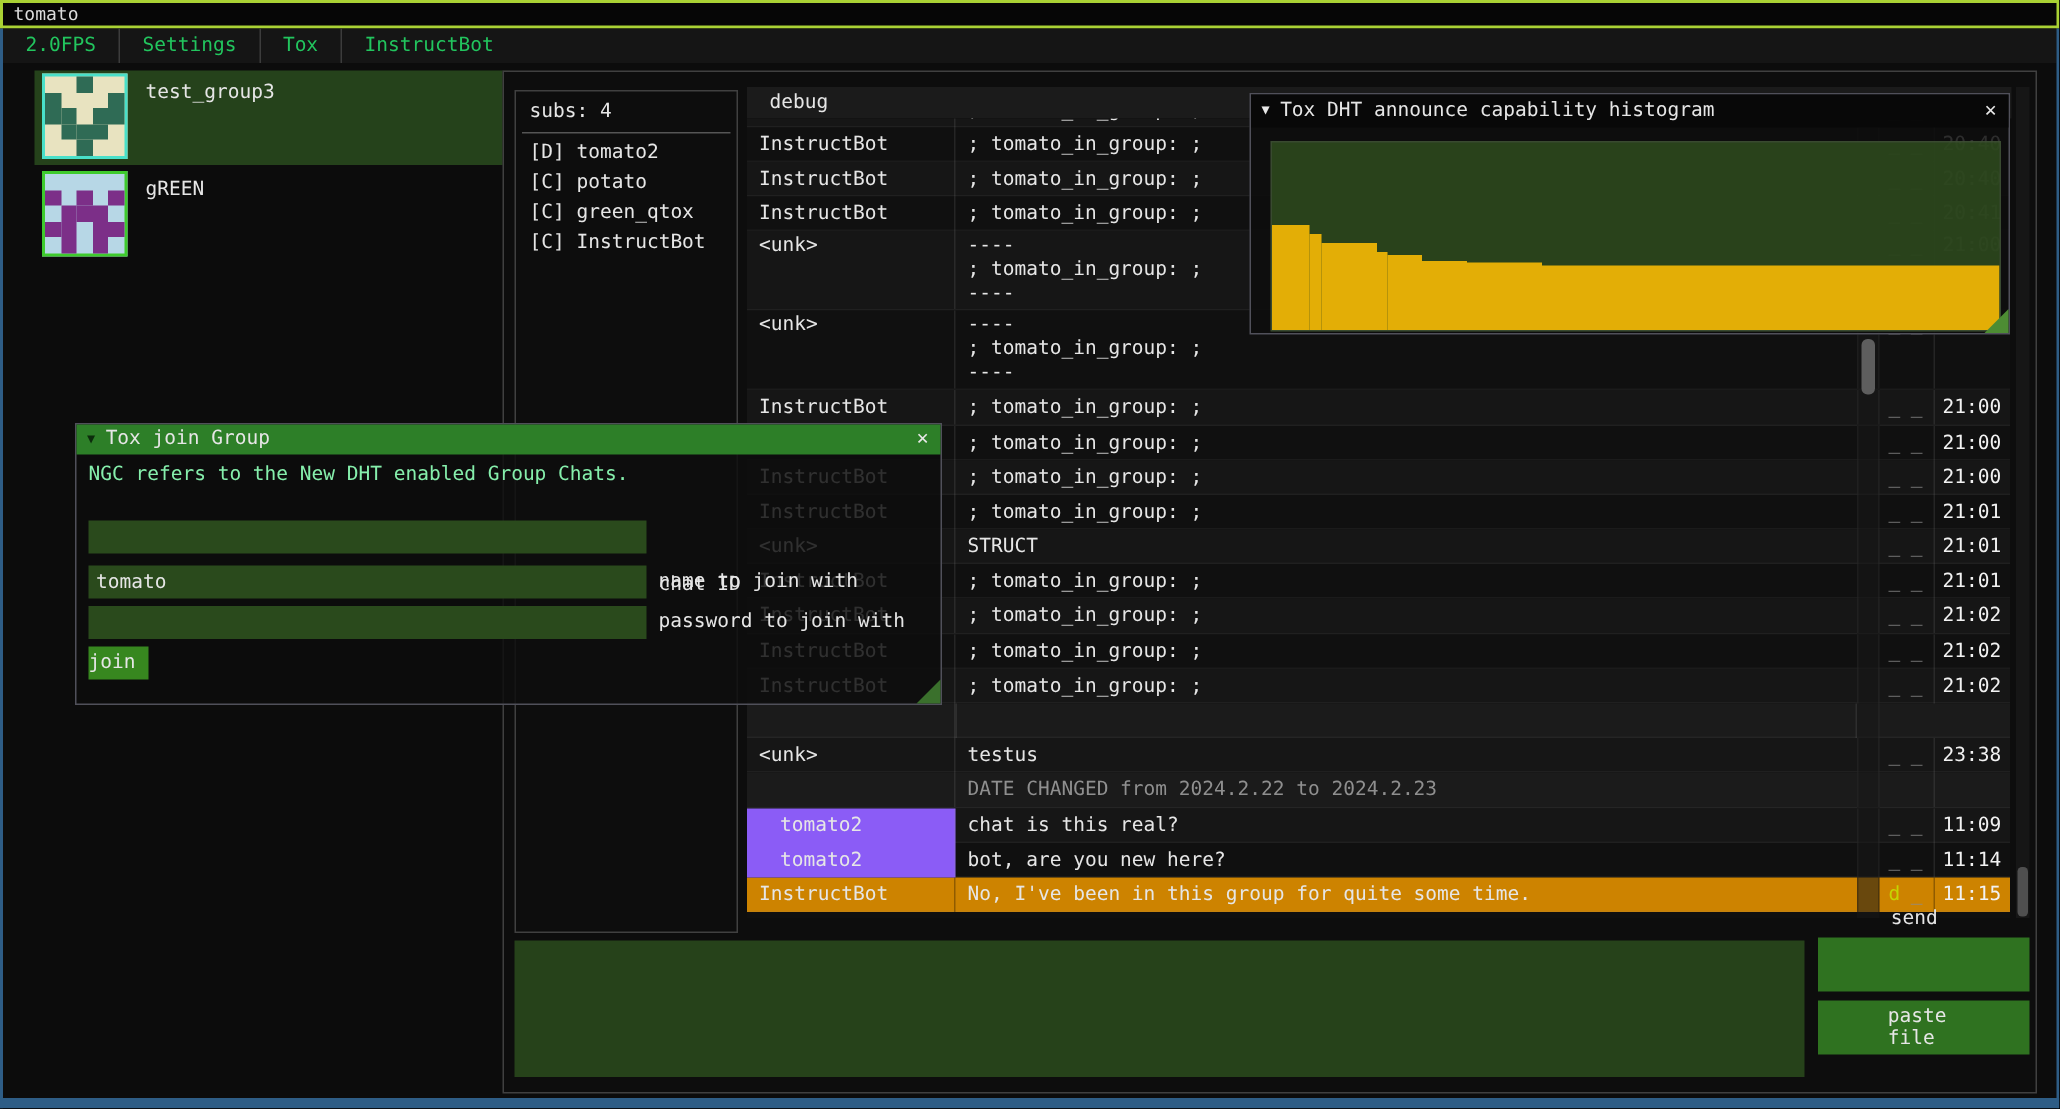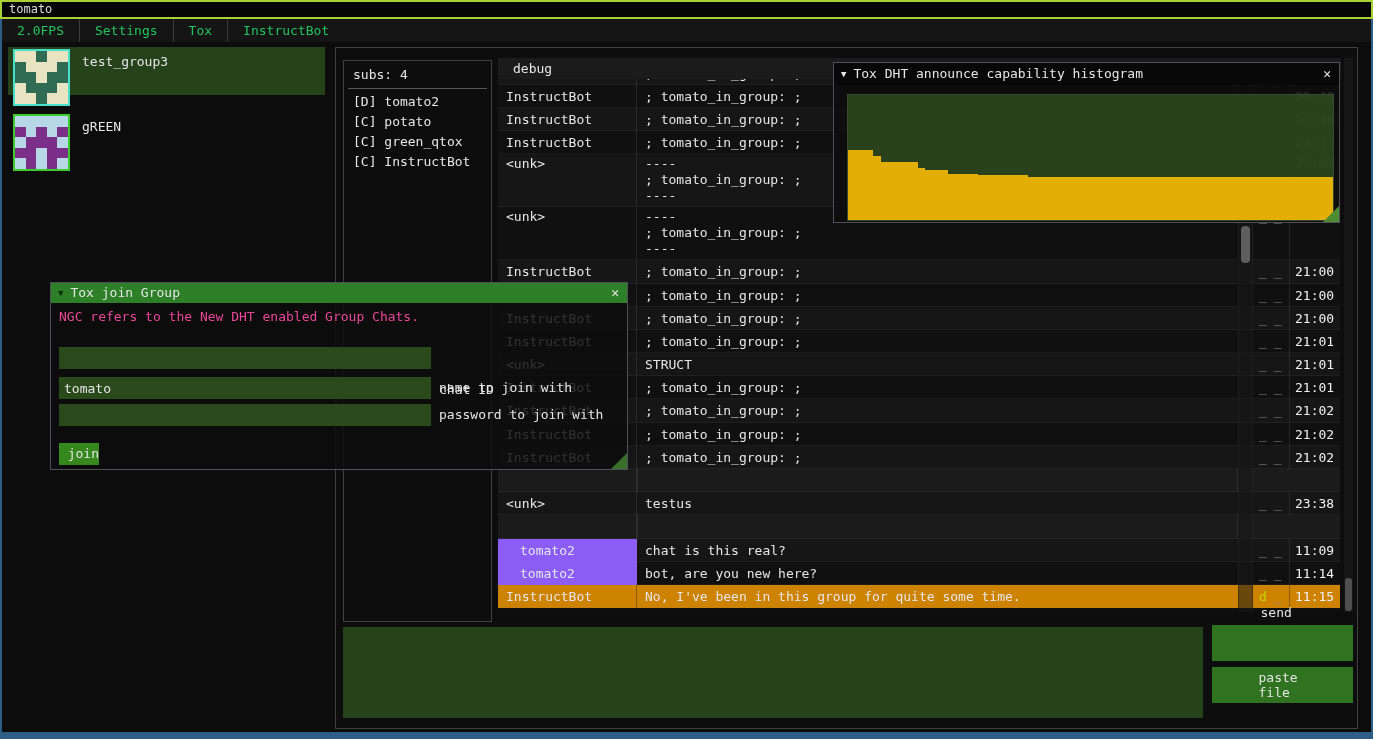--- a/index.html
+++ b/index.html
@@ -11,21 +11,21 @@
   .frame-right{right:0;top:19px;width:2px;height:720px;}
   .frame-bottom{left:0;bottom:0;width:1373px;height:7px;}
   
   .titlebar{position:absolute;left:0;top:0;width:1373px;height:19px;box-sizing:border-box;
             border:2px solid #a9d134;background:#060606;line-height:15px;padding-left:7px;font-size:12px;color:#dcdcdc;}
   
   .menubar{position:absolute;left:2px;top:19px;width:1369px;height:23px;background:#151515;display:flex;align-items:stretch;}
   .mitem{padding:0 15px;line-height:23px;color:#22c55e;cursor:default;}
   .msep{width:1px;background:#3c3c3c;}
   
-  .grow{position:absolute;left:8px;width:317px;height:48px;}
+  .grow{position:absolute;left:23px;width:317px;height:63px;}
   .grow.sel{background:#25421b;}
   .avatar{position:absolute;left:5px;top:2px;width:53px;height:53px;border:2px solid #fff;
           display:grid;grid-template-columns:repeat(5,1fr);grid-template-rows:repeat(5,1fr);}
   .acell{width:100%;height:100%;}
   .glabel{position:absolute;left:74px;top:7px;}
   
   .mainwin{position:absolute;left:335px;top:47px;width:1021px;height:680px;border:1px solid #404040;background:#0d0d0d;}
   
   .members{position:absolute;left:343px;top:60px;width:147px;height:560px;border:1px solid #404040;background:#0d0d0d;}
   .mhead{position:absolute;left:9px;top:6px;}
@@ -75,26 +75,26 @@
   .histwin{left:833px;top:62px;width:507px;height:161px;background:rgba(13,13,13,.86);}
   .histwin .win-title{height:22px;background:rgba(8,8,8,.95);line-height:22px;}
   .plot{position:absolute;left:13px;top:31px;width:485px;height:125px;background:rgba(45,74,30,.88);
         border:1px solid rgba(90,90,90,.35);overflow:hidden;}
   .hbar{position:absolute;bottom:0;}
   
   .joinwin{left:50px;top:282px;width:578px;height:188px;background:rgba(13,13,13,.84);}
   .joinwin .win-title{height:20px;background:#2d7f28;line-height:20px;}
   .joinwin .arrow{color:#0c2c0c;}
   .histwin .arrow{color:#e8e8e8;}
-  .jdesc{position:absolute;left:8px;color:#ec4899;white-space:nowrap;}
+  .jdesc{position:absolute;left:8px;color:#86efac;white-space:nowrap;}
   .jinput{position:absolute;left:8px;width:372px;height:22px;background:#2a4a1c;border:none;outline:none;
           color:#e6e6e6;font-family:"DejaVu Sans Mono",monospace;font-size:13px;padding:0 5px;box-sizing:border-box;}
   .jlabel{position:absolute;left:388px;white-space:nowrap;}
   .jbtn{position:absolute;left:8px;top:148px;width:40px;height:22px;background:#37871f;line-height:22px;
-        text-align:right;cursor:default;margin-top:12px;}
+        text-align:left;cursor:default;}
   .grip{position:absolute;right:0;bottom:0;width:0;height:0;border-left:16px solid transparent;}
   .joinwin .grip{border-bottom:16px solid #3a702c;}
   .histwin .grip{border-bottom:16px solid #4d8c33;}
 </style>
 </head>
 <body>
 
 <div id="screen">
   <div class="titlebar"><span>tomato</span></div>
   <div class="menubar">
@@ -305,20 +305,21 @@
       </div>
       <div class="row z0" style="height: 23.2px;">
         <div class="c-name">&lt;unk&gt;</div>
         <div class="c-msg">testus</div>
         <div class="c-gap"></div>
         <div class="c-flags"><span>_</span><span>_</span></div>
         <div class="c-time">23:38</div>
       </div>
       <div class="row date z1" style="height: 23.2px;">
         <div class="c-name"></div>
+        <div class="c-msg">DATE CHANGED from 2024.2.22 to 2024.2.23</div>
         <div class="c-gap"></div>
         <div class="c-flags"><span class="fd"></span></div>
         <div class="c-time"></div>
       </div>
       <div class="row z0" style="height: 23.2px;">
         <div class="c-name name-green">tomato2</div>
         <div class="c-msg">chat is this real?</div>
         <div class="c-gap"></div>
         <div class="c-flags"><span>_</span><span>_</span></div>
         <div class="c-time">11:09</div>

